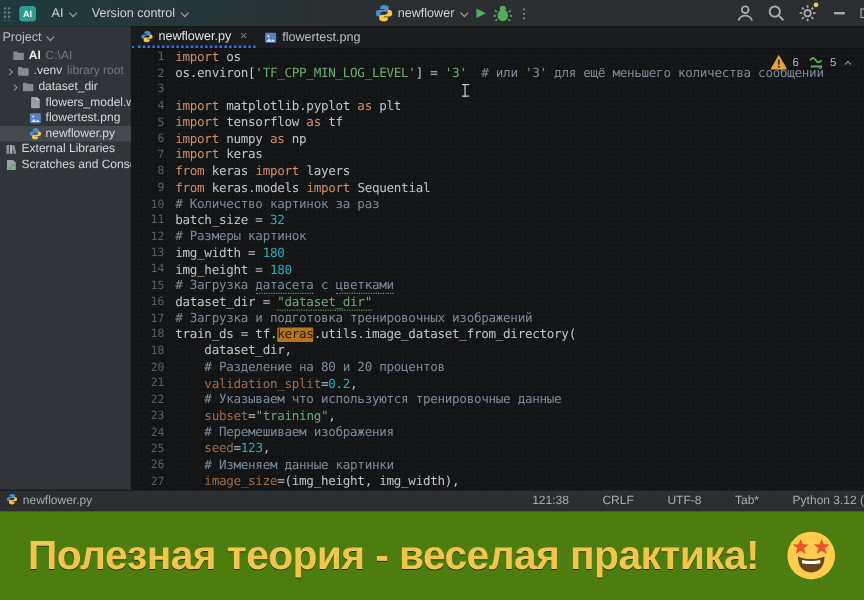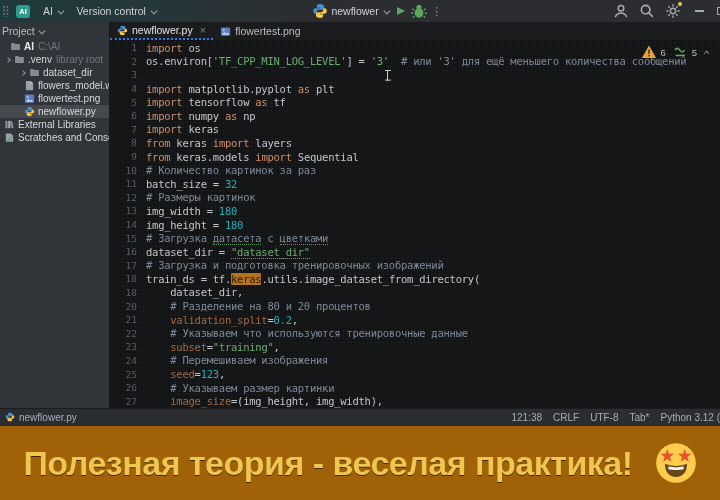--- a/index.html
+++ b/index.html
@@ -78,24 +78,24 @@
   .ibeam { position:absolute; left:274px; top:29px; width:7px; height:11px; color:#c9ccd1; }
   .ibeam:before { content:""; position:absolute; left:3px; top:0; width:1.4px; height:11px; background:#c9ccd1; }
   .ibeam:after { content:""; position:absolute; left:0.5px; top:0; width:6px; height:1.4px; background:#c9ccd1;
     box-shadow:0 9.6px 0 #c9ccd1; }
 
   
   .statusbar { height:18px; background:#2b2d30; border-top:1px solid #1b1c1e; display:flex; align-items:center;
     font-size:10px; color:#a8acb2; padding-left:5px; overflow:hidden; }
   .sb-left { display:flex; align-items:center; gap:4px; }
   .sb-left svg { width:10px; height:10px; }
-  .sb-right { margin-left:auto; display:flex; gap:11px; white-space:nowrap; }
+  .sb-right { margin-left:auto; display:flex; gap:28px; white-space:nowrap; }
 
   
-  .caption { height:74px; background:#a16207; display:flex; align-items:center; justify-content:center; gap:22px; }
+  .caption { height:74px; background:#4d7c0f; display:flex; align-items:center; justify-content:center; gap:22px; }
   .caption-text { color:#f0c64f; font-size:34px; font-weight:bold; letter-spacing:-0.5px;
     text-shadow:0 1px 0 rgba(0,0,0,0.6); }
   .caption svg { width:42px; height:42px; }
 </style>
 </head>
 <body>
 
 <div class="app">
 
   <div class="titlebar">
@@ -178,21 +178,21 @@
           <div class="trow" style="padding-left: 4px;">
             <span class="tchev"></span>
             <span class="nicon">
               <svg viewBox="0 0 12 12">
                 <path d="M1.2 2.8c0-.4.3-.7.7-.7h2.6l1 1.1h4.6c.4 0 .7.3.7.7v5.3c0 .4-.3.7-.7.7H1.9c-.4 0-.7-.3-.7-.7V2.8z" fill="#848b92"></path>
               </svg>
             </span>
             <span class="tlabel2">.venv</span>
             <span class="tann">library root</span>
           </div>
-          <div class="trow" style="padding-left: 19px;">
+          <div class="trow" style="padding-left: 8px;">
             <span class="tchev"></span>
             <span class="nicon">
               <svg viewBox="0 0 12 12">
                 <path d="M1.2 2.8c0-.4.3-.7.7-.7h2.6l1 1.1h4.6c.4 0 .7.3.7.7v5.3c0 .4-.3.7-.7.7H1.9c-.4 0-.7-.3-.7-.7V2.8z" fill="#848b92"></path>
               </svg>
             </span>
             <span class="tlabel2">dataset_dir</span>
           </div>
           <div class="trow" style="padding-left: 24px;">
             <span class="nicon">
@@ -287,21 +287,21 @@
             <div class="cline"><span class="ln">16</span><span class="ctext"><span class="tk-txt">dataset_dir = </span><span class="tk-strU">"dataset_dir"</span></span></div>
             <div class="cline"><span class="ln">17</span><span class="ctext"><span class="tk-com"># Загрузка и подготовка тренировочных изображений</span></span></div>
             <div class="cline"><span class="ln">18</span><span class="ctext"><span class="tk-txt">train_ds = tf.</span><span class="tk-hl">keras</span><span class="tk-txt">.utils.image_dataset_from_directory(</span></span></div>
             <div class="cline"><span class="ln">18</span><span class="ctext"><span class="tk-txt">    dataset_dir,</span></span></div>
             <div class="cline"><span class="ln">20</span><span class="ctext"><span class="tk-txt">    </span><span class="tk-com"># Разделение на 80 и 20 процентов</span></span></div>
             <div class="cline"><span class="ln">21</span><span class="ctext"><span class="tk-txt">    </span><span class="tk-param">validation_split</span><span class="tk-txt">=</span><span class="tk-num">0.2</span><span class="tk-txt">,</span></span></div>
             <div class="cline"><span class="ln">22</span><span class="ctext"><span class="tk-txt">    </span><span class="tk-com"># Указываем что используются тренировочные данные</span></span></div>
             <div class="cline"><span class="ln">23</span><span class="ctext"><span class="tk-txt">    </span><span class="tk-param">subset</span><span class="tk-txt">=</span><span class="tk-str">"training"</span><span class="tk-txt">,</span></span></div>
             <div class="cline"><span class="ln">24</span><span class="ctext"><span class="tk-txt">    </span><span class="tk-com"># Перемешиваем изображения</span></span></div>
             <div class="cline"><span class="ln">25</span><span class="ctext"><span class="tk-txt">    </span><span class="tk-param">seed</span><span class="tk-txt">=</span><span class="tk-num">123</span><span class="tk-txt">,</span></span></div>
-            <div class="cline"><span class="ln">26</span><span class="ctext"><span class="tk-txt">    </span><span class="tk-com"># Указываем размер картинки</span></span></div>
+            <div class="cline"><span class="ln">26</span><span class="ctext"><span class="tk-txt">    </span><span class="tk-com"># Изменяем данные картинки</span></span></div>
             <div class="cline"><span class="ln">27</span><span class="ctext"><span class="tk-txt">    </span><span class="tk-param">image_size</span><span class="tk-txt">=(img_height, img_width),</span></span></div>
           </div>
         <div class="inspections">
           <span class="icon-btn" id="insp-warn">
               <svg viewBox="0 0 12 12">
                 <path d="M6 1.2L11.3 10.5H.7z" fill="#e8a33d"></path>
                 <rect x="5.45" y="4.2" width="1.1" height="3.2" fill="#2b2d30"></rect>
                 <rect x="5.45" y="8.2" width="1.1" height="1.1" fill="#2b2d30"></rect>
               </svg>
             </span>

